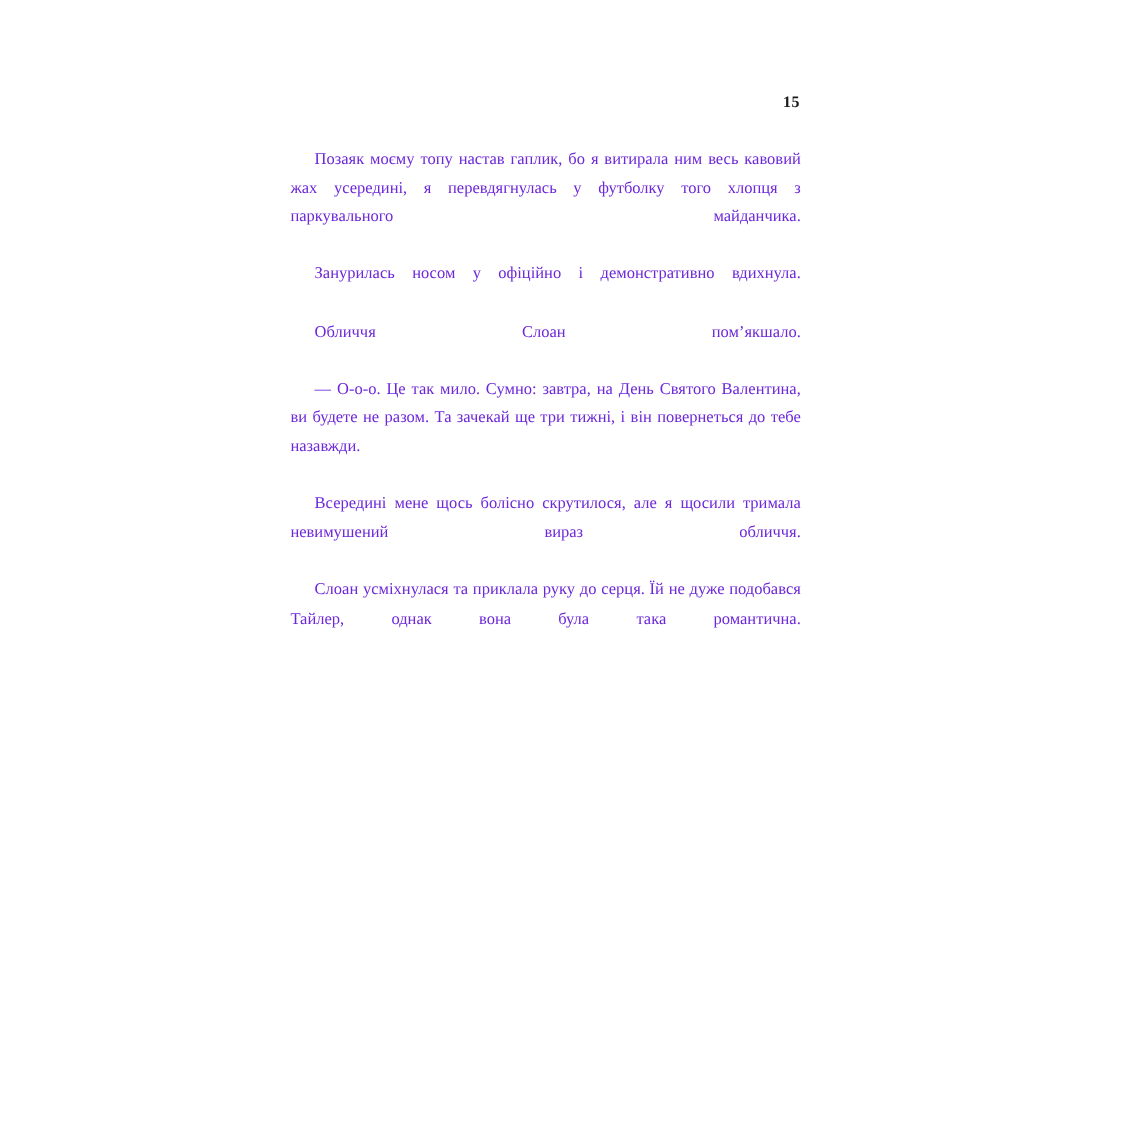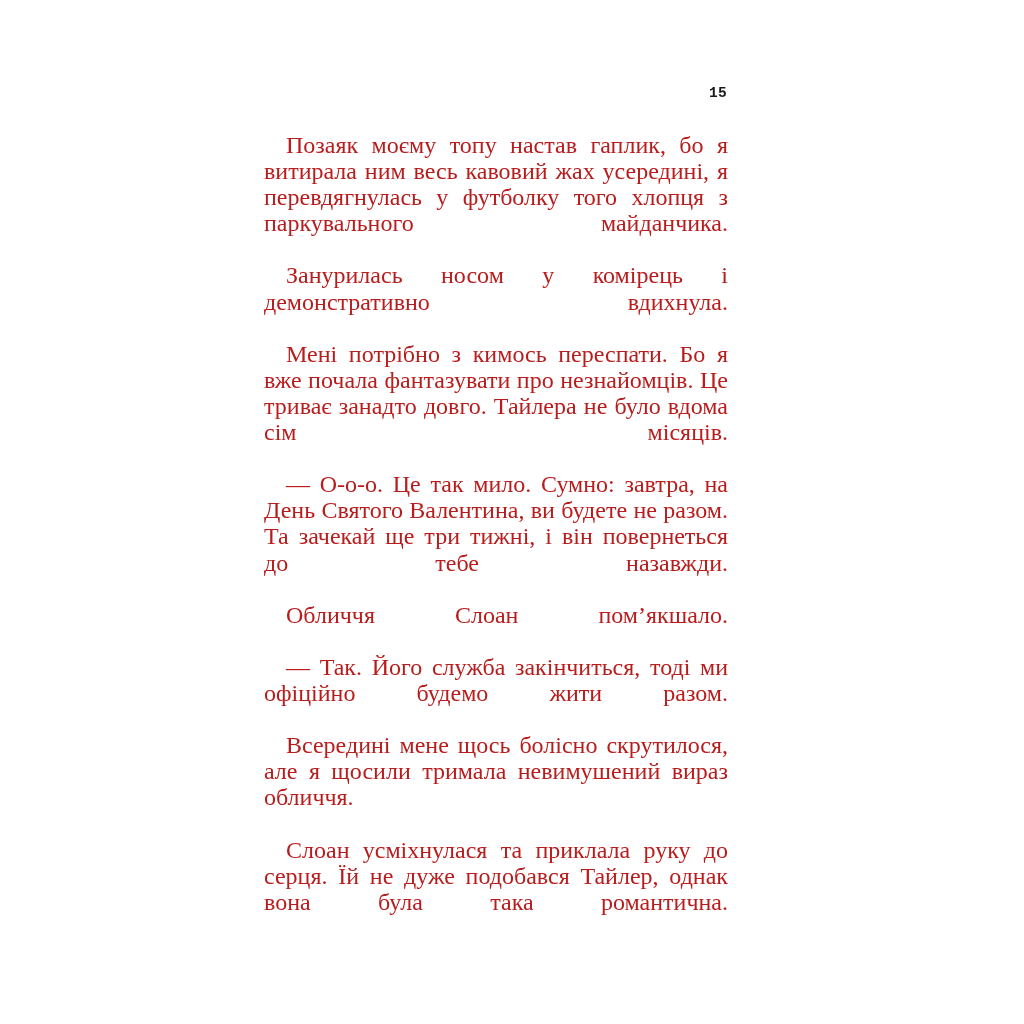--- a/index.html
+++ b/index.html
@@ -21,43 +21,43 @@
     height: 1024px;
     background: #ffffff;
   }
 
   .folio {
     position: absolute;
     top: 86px;
     left: 264px;
     width: 463px;
     text-align: right;
-    font-family: Liberation Mono, monospace;
+    font-family: Liberation Serif, serif;
     font-size: 14.5px;
     font-weight: 700;
     letter-spacing: 0.3px;
     color: #1a1a1a;
     line-height: 1;
   }
 
   .textblock {
     position: absolute;
     top: 132px;
     left: 264px;
     width: 464px;
   }
 
   .para {
     margin: 0;
-    font-size: 24px;
+    font-size: 15px;
     line-height: 26.1px;
     text-align: justify;
     text-justify: inter-word;
     text-indent: 22px;
-    color: #b91c1c;
+    color: #6d28d9;
     hyphens: manual;
     -webkit-hyphens: manual;
     word-spacing: 0.1px;
   }
 
   
   .para:after {
     content: "";
     display: inline-block;
     width: 100%;
@@ -65,23 +65,21 @@
 </style>
 </head>
 <body>
 
 <div class="page">
 
   <div class="folio">15</div>
 
   <div class="textblock">
     <p class="para">Позаяк моєму топу настав гаплик, бо я витирала ним весь кавовий жах усередині, я перевдягнулась у футболку того хлопця з паркувального майданчика.</p>
-    <p class="para">Занурилась носом у комірець і демонстративно вдихнула.</p>
-    <p class="para">Мені потрібно з кимось переспати. Бо я вже почала фантазувати про незнайомців. Це триває занадто довго. Тайлера не було вдома сім місяців.</p>
+    <p class="para">Занурилась носом у офіційно і демонстративно вдихнула.</p>
+    <p class="para">Обличчя Слоан пом’якшало.</p>
     <p class="para">— О-о-о. Це так мило. Сумно: завтра, на День Святого Валентина, ви будете не разом. Та зачекай ще три тижні, і він повернеться до тебе назавжди.</p>
-    <p class="para">Обличчя Слоан пом’якшало.</p>
-    <p class="para">— Так. Його служба закінчиться, тоді ми офіційно будемо жити разом.</p>
     <p class="para">Всередині мене щось болісно скрутилося, але я щосили тримала невимушений вираз обличчя.</p>
     <p class="para">Слоан усміхнулася та приклала руку до серця. Їй не дуже подобався Тайлер, однак вона була така романтична.</p>
 
   </div>
 
 </div>
 
 </body></html>

